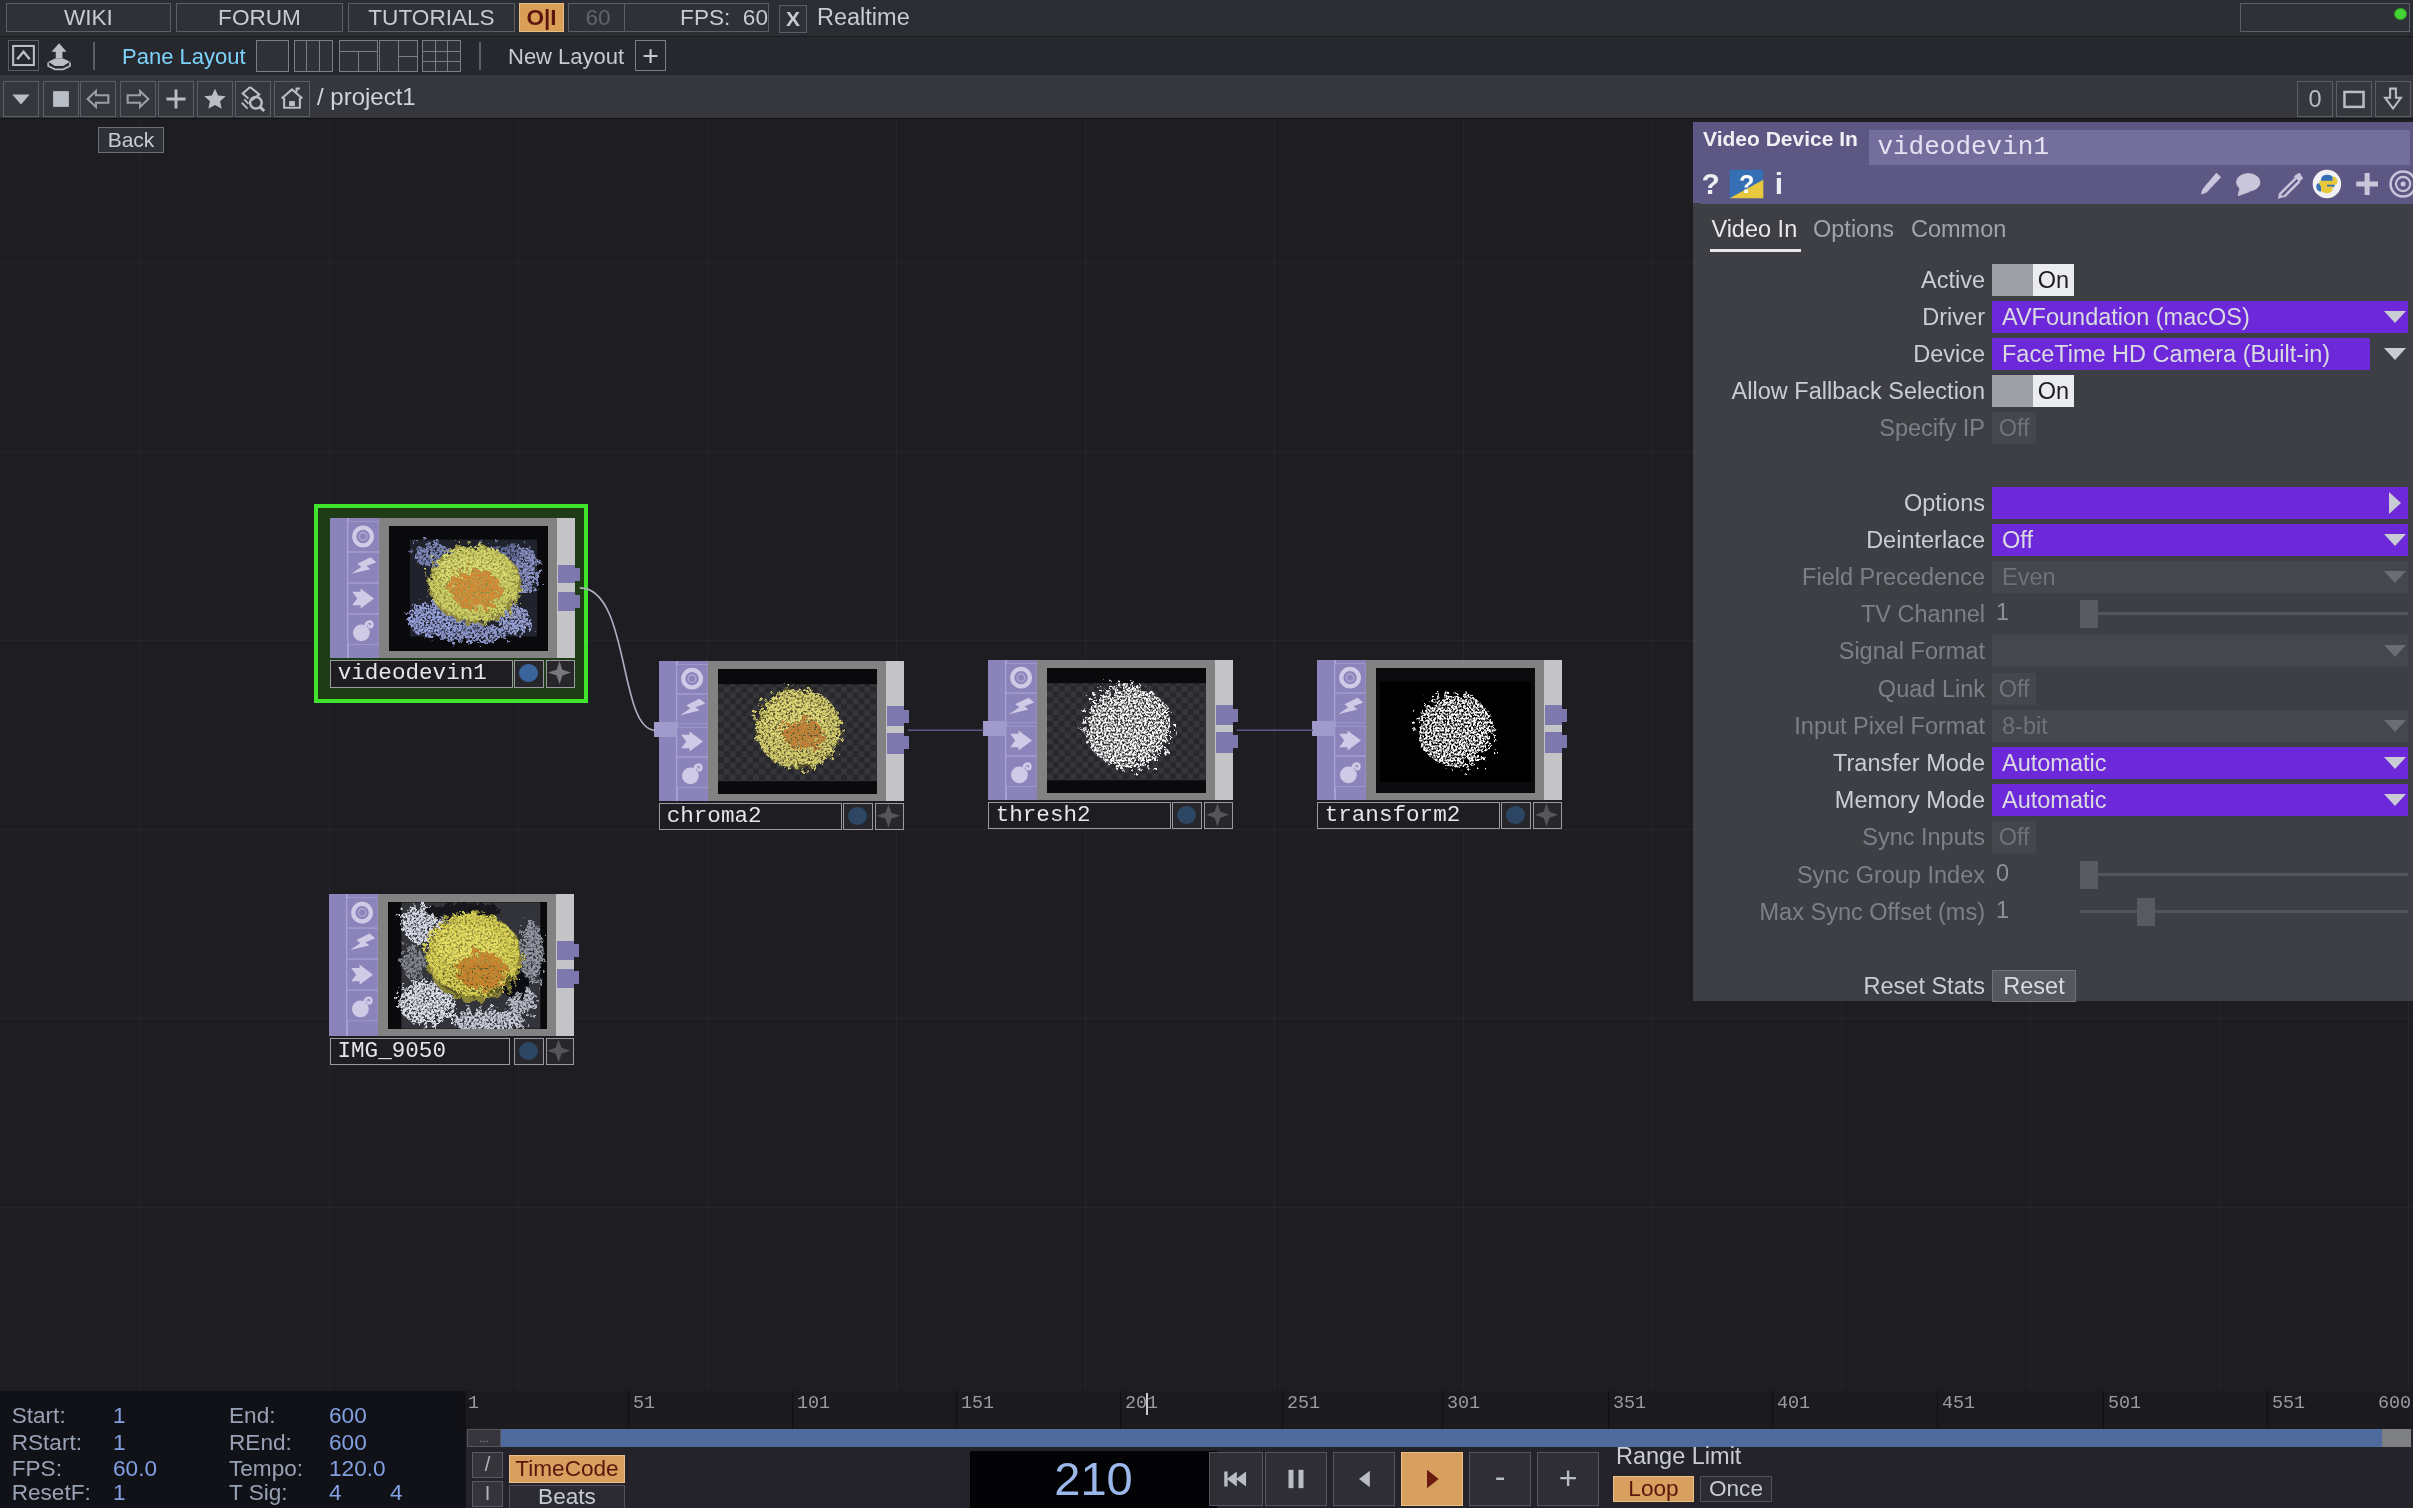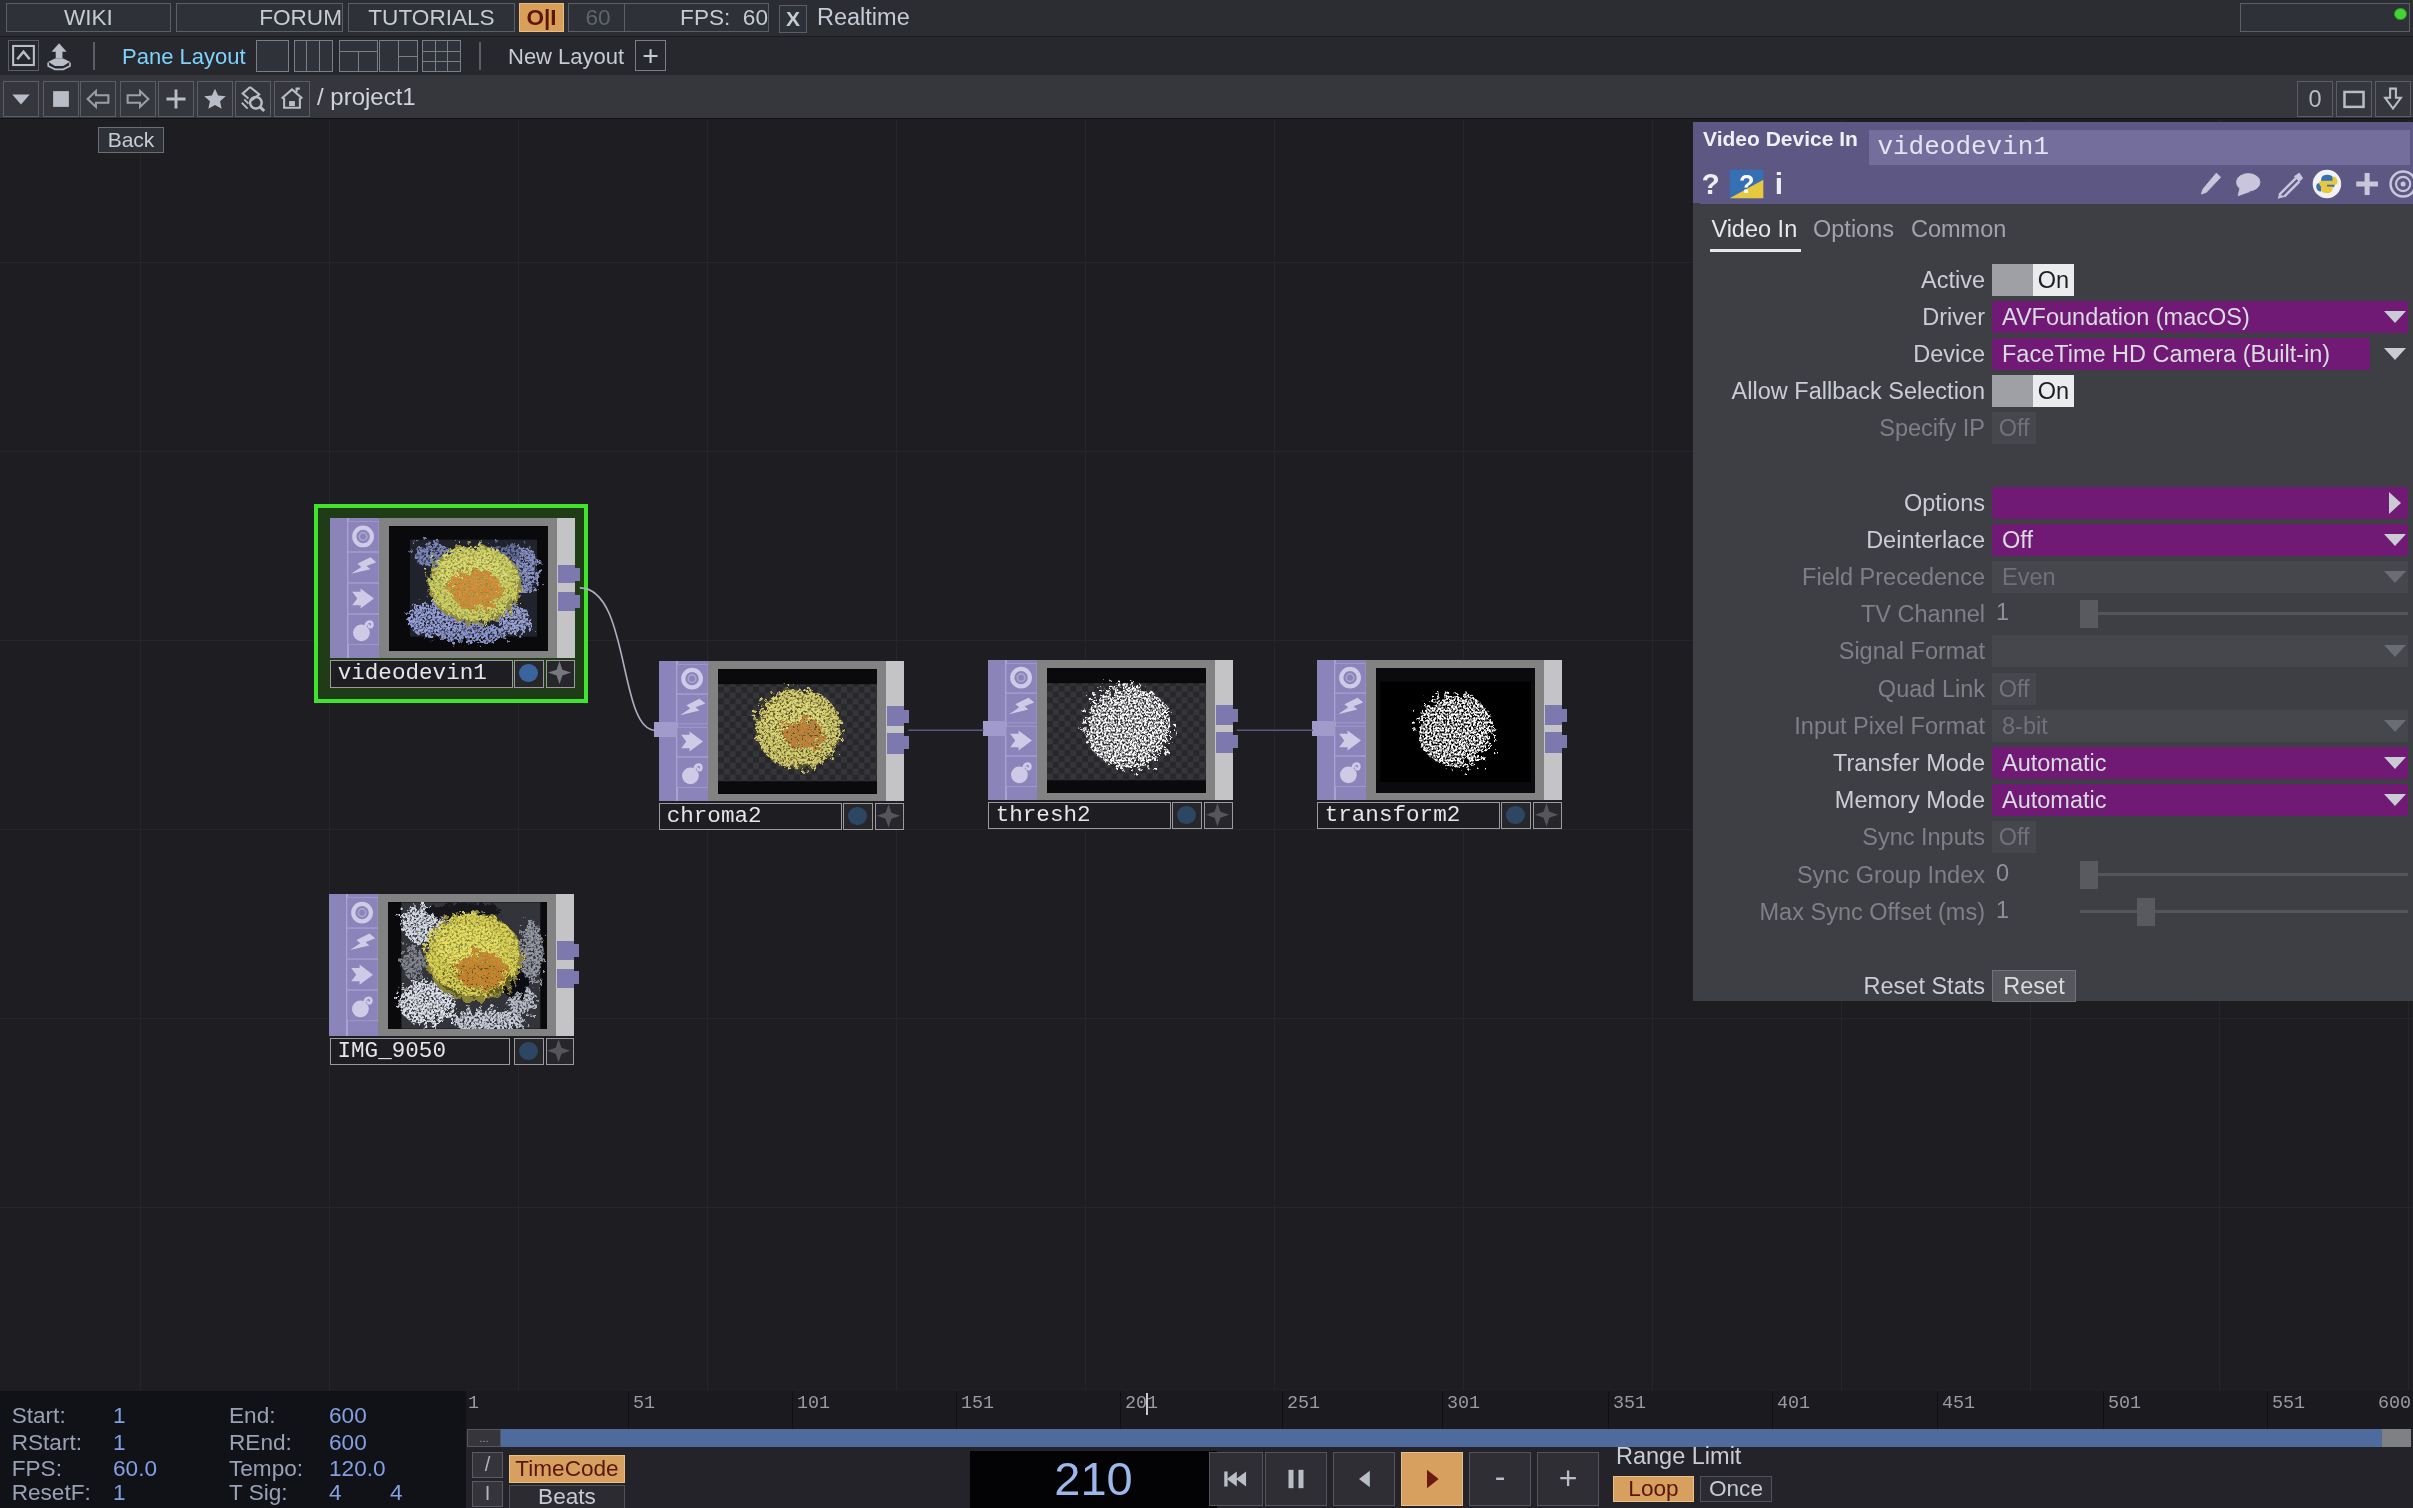--- a/index.html
+++ b/index.html
@@ -30,40 +30,40 @@
 .nname { position:absolute; background:#1e1e22; border:1.7px solid #9a9aa0; color:#e6e6ea; font-family:"Liberation Mono",monospace; font-size:22.6px; line-height:24px; padding-left:6.7px; white-space:nowrap; }
 .nbox { position:absolute; background:#26262b; border:1.7px solid #9a9aa0; }
 
 
 #panel { left:1693px; top:122px; width:721px; height:879px; background:#3e3f44; }
 #phead { position:absolute; left:0; top:0; width:721px; height:81px; background:#5d5784; }
 .ptab { position:absolute; top:0; font-size:23.5px; color:#a2a4ab; }
 .prow { position:absolute; left:0; width:721px; height:37px; }
 .plabel { position:absolute; right:429px; top:0; font-size:23.5px; color:#cbcdd4; white-space:nowrap; line-height:34px; }
 .plabel.dim { color:#7e8087; }
-.pfield { position:absolute; left:299px; top:0.8px; height:32px; background:#701a75; color:#d9dbe1; font-size:23.5px; line-height:32px; padding-left:10px; }
+.pfield { position:absolute; left:299px; top:0.8px; height:32px; background:#6d28d9; color:#d9dbe1; font-size:23.5px; line-height:32px; padding-left:10px; }
 .pfield.dim { background:#46474c; color:#70727a; }
 .parrow { position:absolute; width:0; height:0; border-left:11px solid transparent; border-right:11px solid transparent; border-top:12.6px solid #c9ccd2; }
 
 
 #bottom { left:0; top:1391px; width:2413px; height:117px; background:#232329; }
 #binfo { position:absolute; left:0; top:0; width:466px; height:117px; background:#111118; }
 .bl { position:absolute; font-size:22.6px; color:#99a1b4; }
 .bv { position:absolute; font-size:22.6px; color:#82a0e2; }
 #ruler { position:absolute; left:466px; top:0; width:1948px; height:38px; background:#1a1a1f; }
 .rnum { position:absolute; top:1.7px; font-size:18.4px; color:#9a9ca2; font-family:"Liberation Mono",monospace; }
 .pbtn { position:absolute; top:61px; width:62px; height:54px; background:#2e2e34; border:0.8px solid #54545c; }
 </style>
 </head>
 <body>
 <div id="stage">
 
 <div class="abs" id="bar1">
   <div class="b1btn" style="left:5.9px;  width:165px;">WIKI</div>
-  <div class="b1btn" style="left:176px;width:167px;text-align:right;">FORUM</div>
+  <div class="b1btn" style="left:176px;width:167px;">FORUM</div>
   <div class="b1btn" style="left:348px;width:167px;">TUTORIALS</div>
   <div class="b1btn" style="left:519px;width:45px;background:#d99f56;border-color:#e6bd85;color:#5c150d;font-weight:bold;">O|I</div>
   <div class="b1btn" style="left:568px;width:60px;color:#5f646e;">60</div>
   <div class="b1btn" style="left:624px;width:145px;text-align:right;padding-left:11.7px;">FPS:&nbsp; 60</div>
   <div class="b1btn" style="left:779px;width:28px;height:28px;top:5px;font-size:21px;line-height:25px;font-weight:bold;">X</div>
   <div style="position:absolute;left:817px;top:4.2px;font-size:23.5px;color:#c6cad2;">Realtime</div>
   <div class="b1btn" style="left:2240px;width:170px;"></div>
   <div style="position:absolute;left:2394px;top:7.5px;width:12.6px;height:12.6px;border-radius:50%;background:#46d335;border:1.7px solid #2c9420;"></div>
 </div>
 

